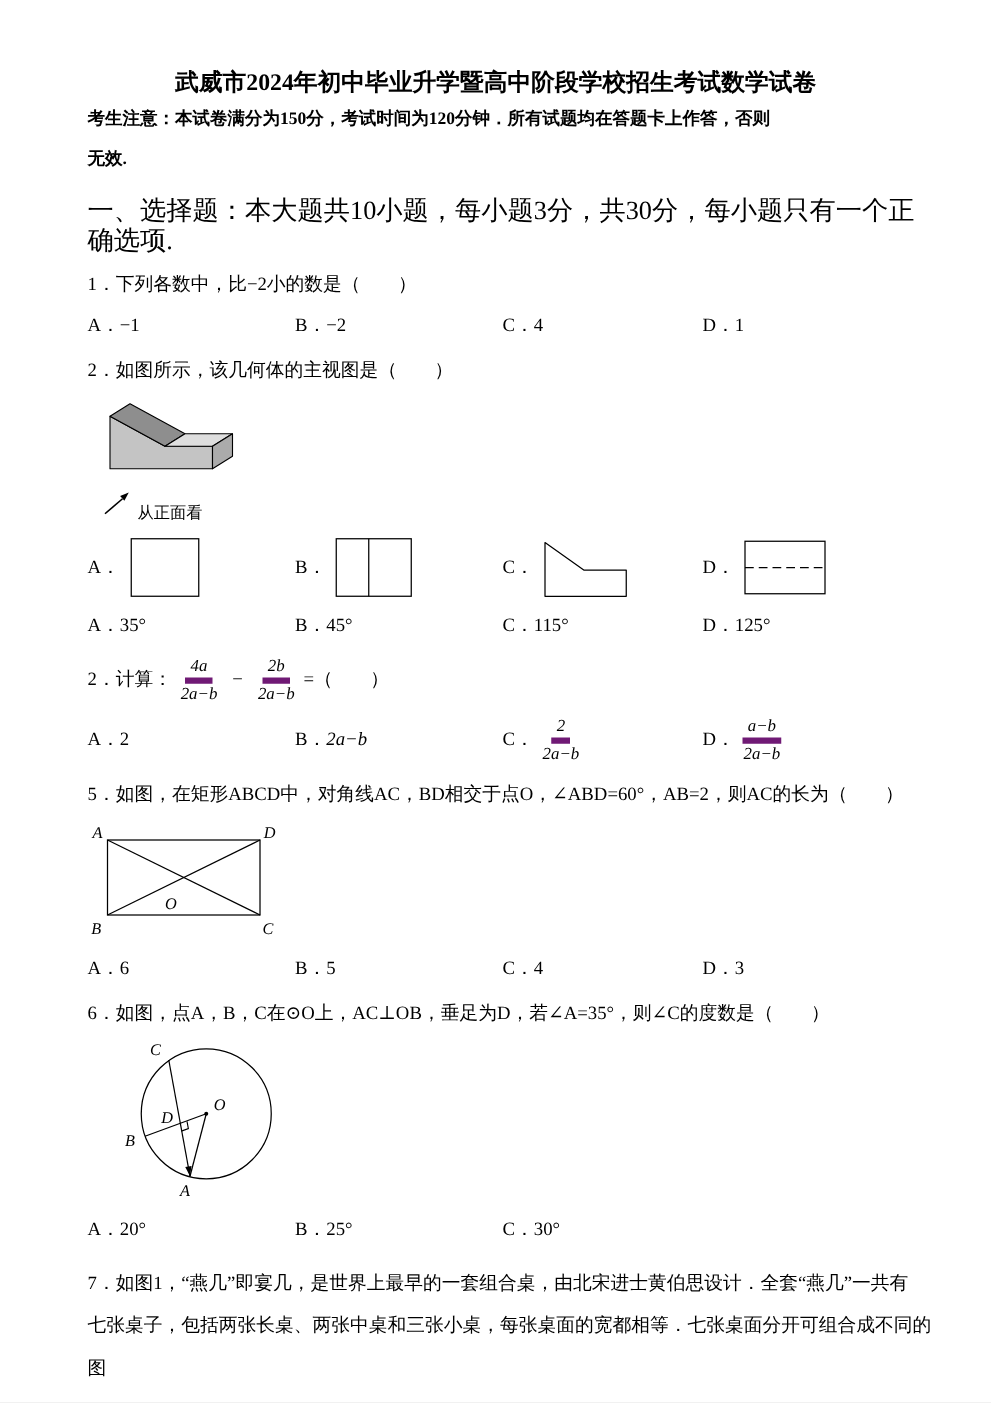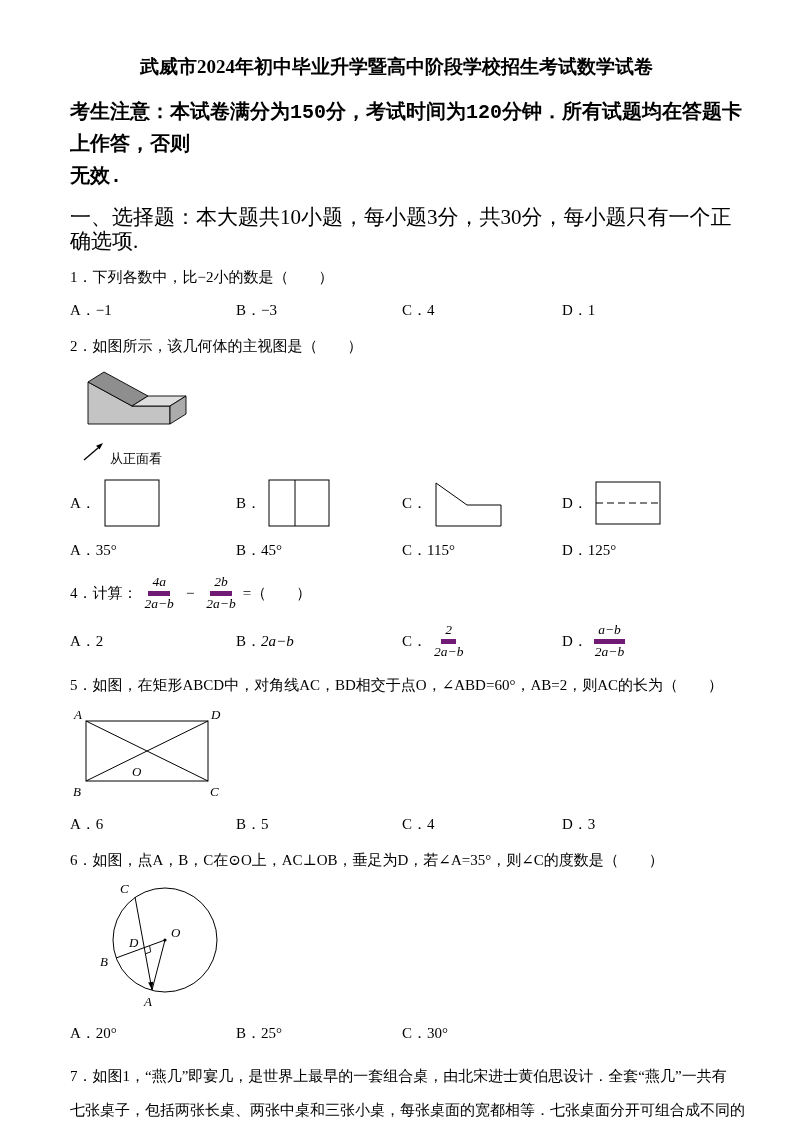--- a/index.html
+++ b/index.html
@@ -12,21 +12,21 @@
     background:#fff;
     color:#000;
     font-family:"Liberation Serif","DejaVu Serif",serif;
     overflow:hidden;
   }
   .title{
     position:relative;left:-14px;
     font-size:19px;font-weight:700;
     text-align:center;margin:0;line-height:26px;
   }
-  .notice{font-weight:700;font-size:20px;line-height:32px;margin:17px 0 0;font-family:Liberation Mono, monospace;}
+  .notice{font-weight:700;font-size:14px;line-height:32px;margin:0 0 0;}
   .section{font-weight:400;font-size:21px;line-height:24px;margin:12px 0 0;}
   .stem{font-size:15px;line-height:24px;margin:12px 0 0;font-weight:400;}
   .opts{
     display:grid;grid-template-columns:166px 166px 160px 1fr;
     margin:9px 0 0;font-size:15px;line-height:24px;
   }
   .opts-fig{margin-top:9px;}
   .opt-fig{display:flex;align-items:center;gap:6px;font-size:15px;}
   .figure{margin:6px 0 0;}
   svg{display:block;}
@@ -51,21 +51,21 @@
 
   <h1 class="title">武威市2024年初中毕业升学暨高中阶段学校招生考试数学试卷</h1>
 
   <p class="notice"><span>考生注意：本试卷满分为150分，考试时间为120分钟．所有试题均在答题卡上作答，否则</span><br><span>无效.</span></p>
 
   <p class="section">一、选择题：本大题共10小题，每小题3分，共30分，每小题只有一个正确选项.</p>
 
   <p class="stem">1．下列各数中，比−2小的数是（　　）</p>
   <div class="opts">
     <span>A．−1</span>
-    <span>B．−3</span>
+    <span>B．−2</span>
     <span>C．4</span>
     <span>D．1</span>
   </div>
 
   <p class="stem">2．如图所示，该几何体的主视图是（　　）</p>
   <div class="figure">
     <svg width="170" height="104" viewBox="0 0 170 104">
       <polygon points="18,18 62,42 100,42 100,60 18,60" fill="#c4c4c4" stroke="#000" stroke-width="0.9" stroke-linejoin="round"></polygon>
       <polygon points="18,18 62,42 78,32 34,8" fill="#8e8e8e" stroke="#000" stroke-width="0.9" stroke-linejoin="round"></polygon>
       <polygon points="62,42 100,42 116,32 78,32" fill="#dedede" stroke="#000" stroke-width="0.9" stroke-linejoin="round"></polygon>
@@ -105,21 +105,21 @@
   </div>
 
   <div class="opts">
     <span>A．35°</span>
     <span>B．45°</span>
     <span>C．115°</span>
     <span>D．125°</span>
   </div>
 
   <div class="stem mathline">
-    <span>4．计算：</span>
+    <span>2．计算：</span>
     <span class="frac">
       <span class="num">4a</span>
       <span class="den">2a−b</span>
     </span>
     <span class="op">−</span>
     <span class="frac">
       <span class="num">2b</span>
       <span class="den">2a−b</span>
     </span>
     <span>=（　　）</span>

